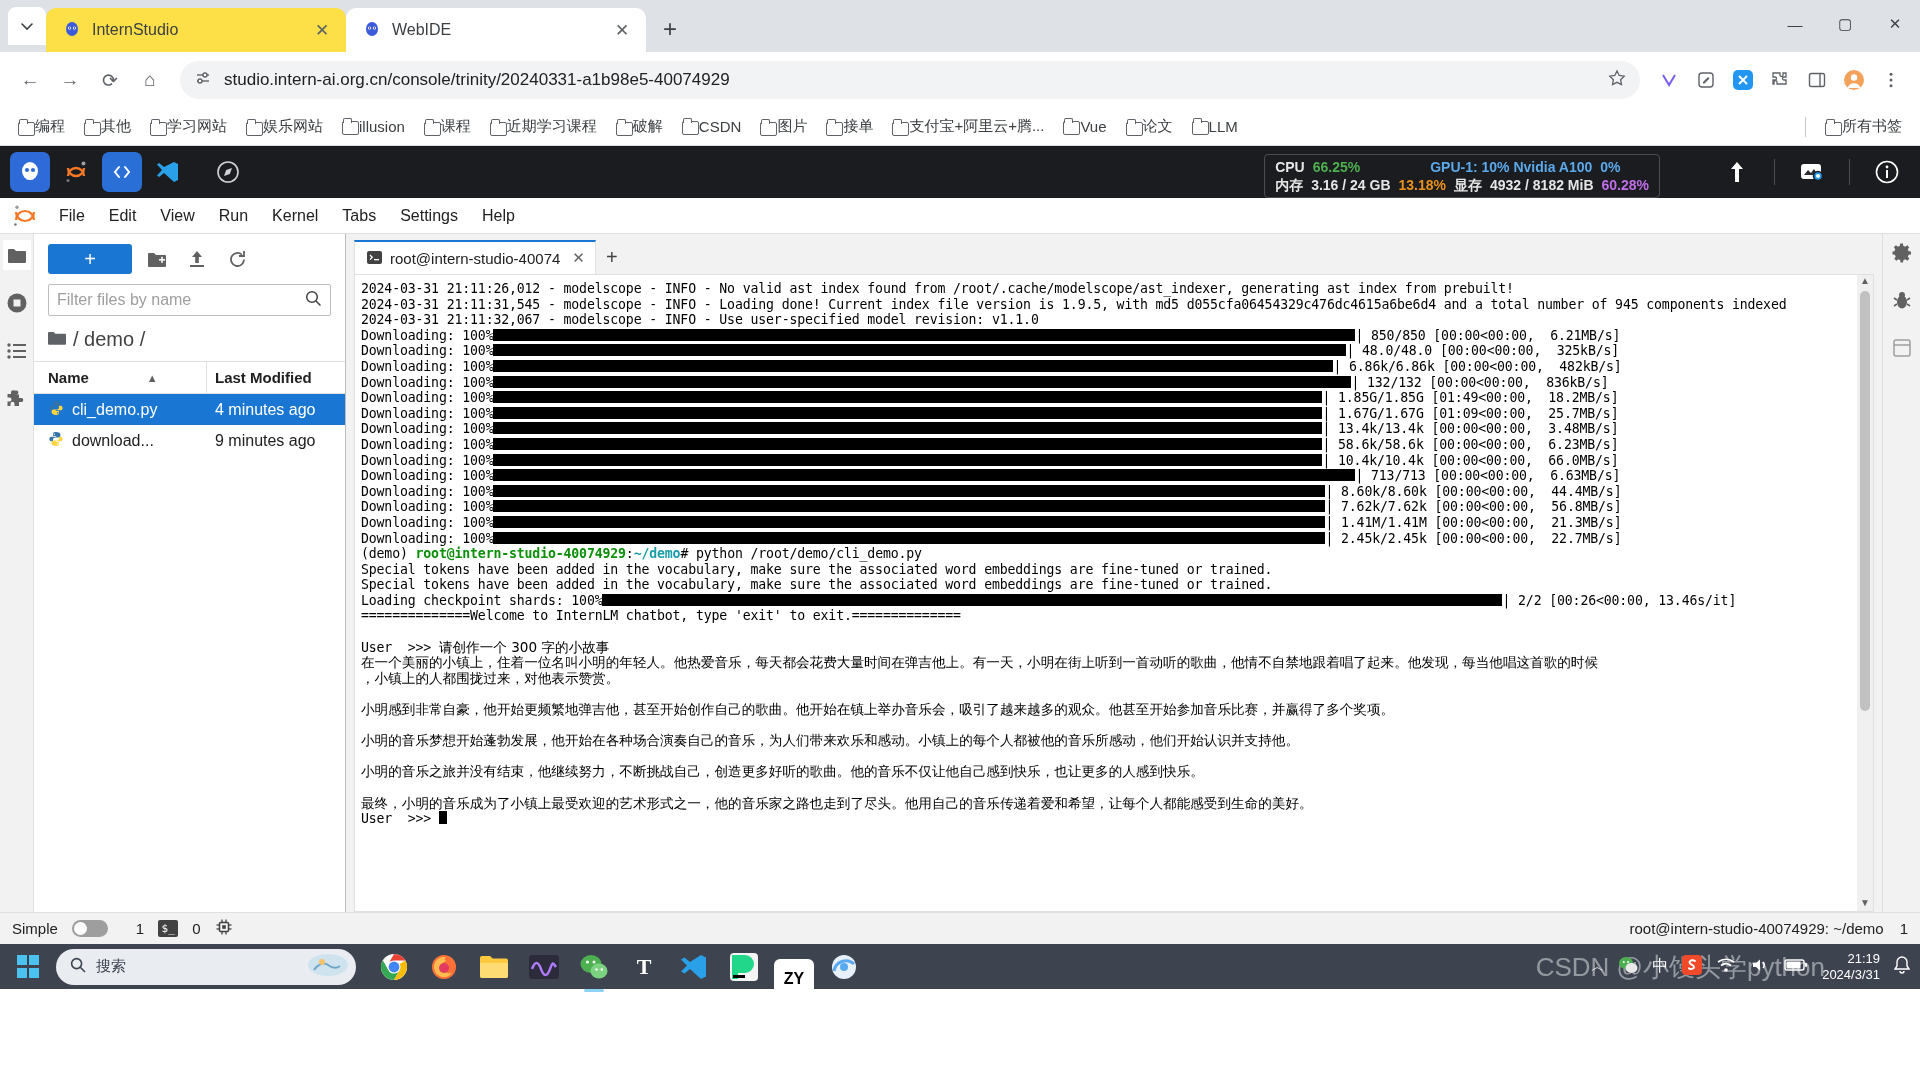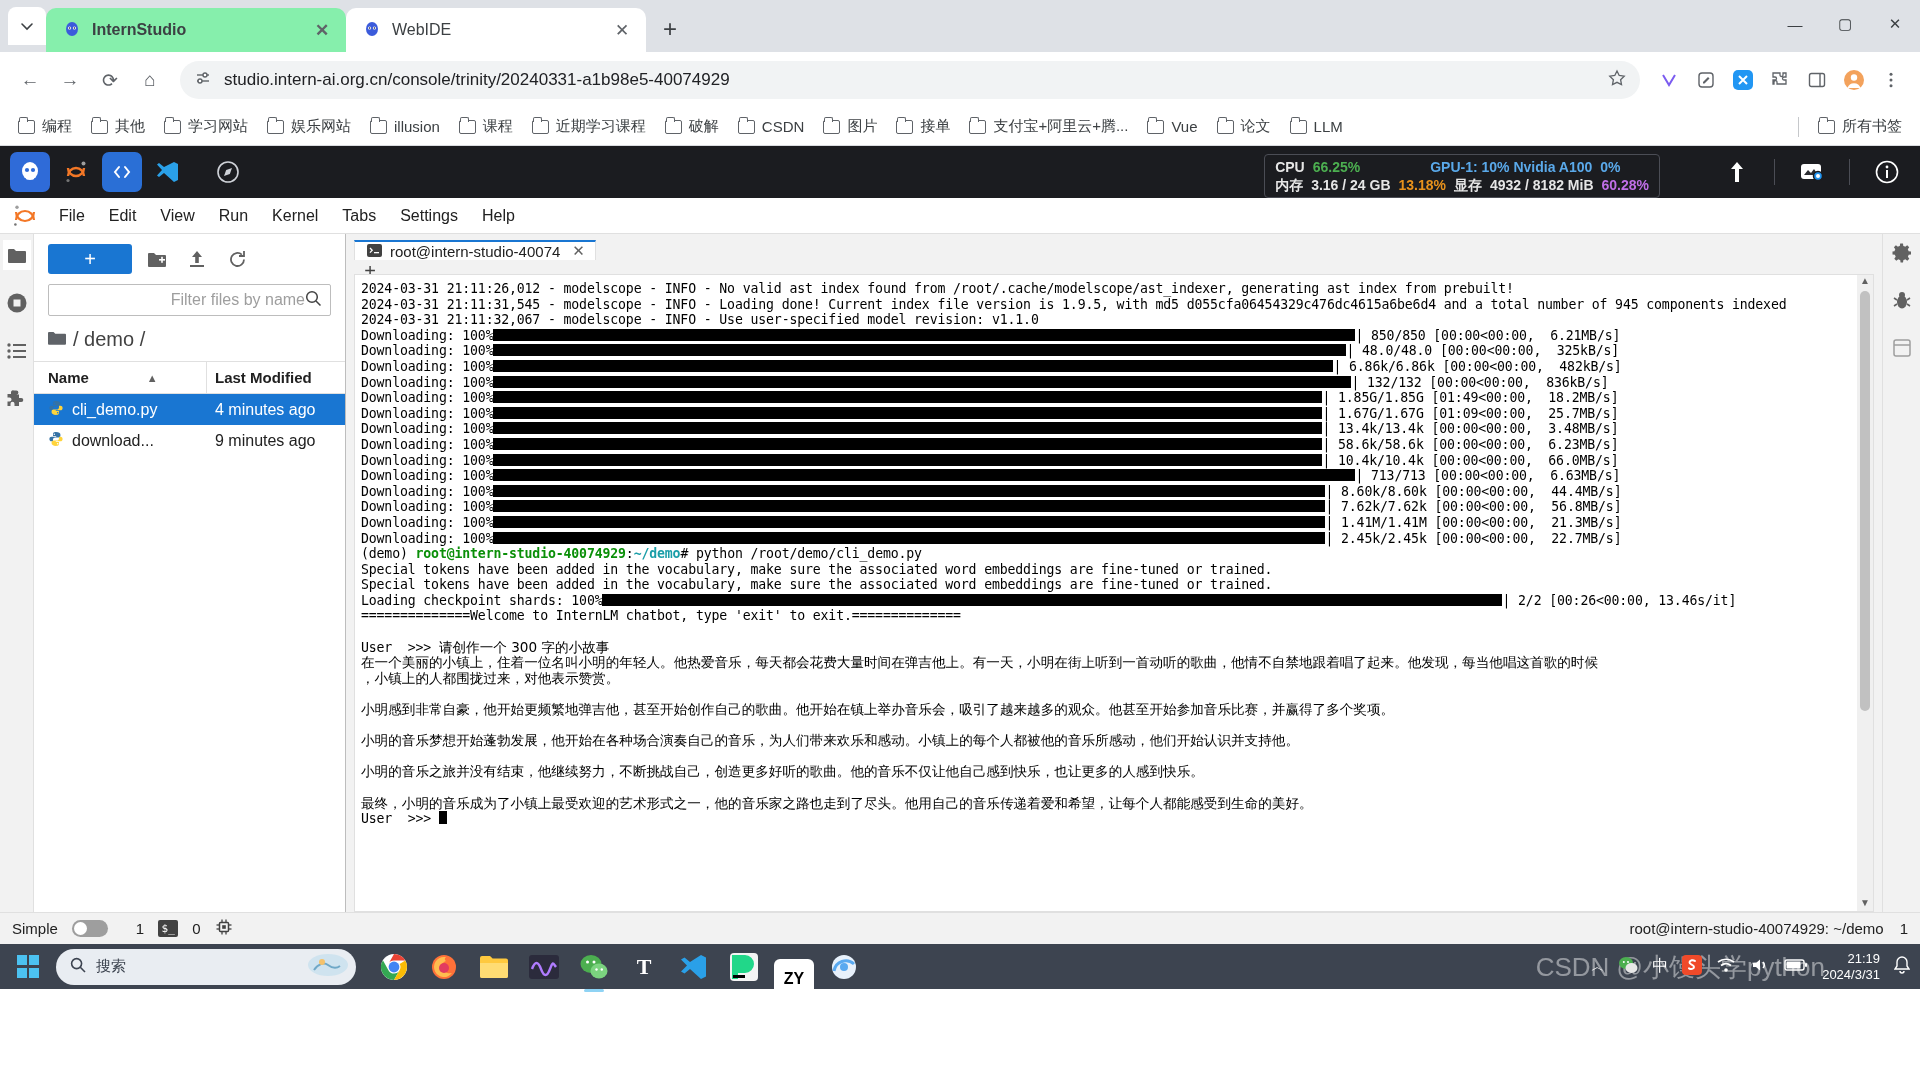--- a/index.html
+++ b/index.html
@@ -6,21 +6,21 @@
   html,body { width:1920px; height:1080px; overflow:hidden; }
   body { font-family:"Liberation Sans", sans-serif; background:#fff; }
 
   
   .browser { width:1920px; background:#dee1e6; }
   .tabstrip { height:52px; display:flex; align-items:flex-end; padding-left:8px; position:relative; }
   .tabstrip-left-chev { width:38px; height:38px; margin-bottom:7px; display:flex; align-items:center; justify-content:center;
       background:#fff; border-radius:8px 8px 0 0; }
   .tab { height:44px; display:flex; align-items:center; gap:10px; padding:0 12px 0 16px;
       min-width:300px; max-width:330px; border-radius:10px 10px 0 0; font-size:16px; color:#3c4043; position:relative; }
-  .tab.inactive { background:#86efac;font-weight:bold; }
+  .tab.inactive { background:#fde047; }
   .tab.active { background:#fff; }
   .tab .favicon { width:20px; height:20px; flex:0 0 20px; position:relative; }
   .tab .tab-title { flex:1; white-space:nowrap; overflow:hidden; text-overflow:ellipsis; }
   .tab .tab-close { width:24px; height:24px; display:flex; align-items:center; justify-content:center;
       font-size:17px; color:#5f6368; border-radius:50%; }
   .newtab { width:36px; height:36px; margin:0 0 5px 6px; display:flex; align-items:center; justify-content:center;
       font-size:24px; color:#3c4043; font-weight:300; }
   .wincontrols { position:absolute; right:0; top:0; height:48px; display:flex; align-items:center; }
   .wincontrols div { width:50px; height:48px; display:flex; align-items:center; justify-content:center; color:#3c4043; font-size:15px;}
 
@@ -28,21 +28,21 @@
   .navbtn { width:36px; height:36px; display:flex; align-items:center; justify-content:center; border-radius:50%;
      color:#5f6368; font-size:19px; }
   .omnibox { flex:1; height:38px; background:#f1f3f4; border-radius:19px; display:flex; align-items:center;
       padding:0 14px; gap:12px; margin:8px 8px; }
   .omnibox .url { font-size:17px; color:#202124; flex:1; font-family:"Liberation Sans", sans-serif; }
   .tb-icons { display:flex; align-items:center; gap:3px; }
   .tb-icons .ic { width:34px; height:34px; display:flex; align-items:center; justify-content:center; color:#5f6368; font-size:17px; }
 
   .bookmarks { height:38px; background:#fff; display:flex; align-items:center; padding:0 10px; gap:3px; font-size:15px; color:#3c4043;
       border-bottom:1px solid #dadce0; }
-  .bm { display:flex; align-items:center; gap:7px; padding:4px 8px; border-radius:6px; white-space:nowrap; }
+  .bm { display:flex; align-items:flex-end; gap:0; padding:4px 8px; border-radius:6px; white-space:nowrap; }
   .bm .fold { width:17px; height:14px; flex:0 0 17px; position:relative; }
   .bm .fold::before { content:""; position:absolute; inset:0; border:1.6px solid #5f6368; border-radius:2px; }
   .bm .fold::after { content:""; position:absolute; left:1px; top:-3px; width:7px; height:4px; border:1.6px solid #5f6368;
       border-bottom:none; border-radius:2px 2px 0 0; background:#fff;}
   .bm-spacer { flex:1; }
   .bm-div { width:1px; height:20px; background:#c6c8cb; margin:0 8px; }
 
   
   .jtop { height:52px; background:#1b1c20; display:flex; align-items:center; padding:0 10px; gap:6px; position:relative; }
   .jtop-icon { width:40px; height:40px; border-radius:7px; display:flex; align-items:center; justify-content:center; }
@@ -68,35 +68,35 @@
   .jside .si { width:28px; height:30px; display:flex; align-items:center; justify-content:center; color:#616161; }
   .jside .si.top { background:#fff; }
 
   .filebrowser { width:312px; background:#fff; border-right:1px solid #bdbdbd; display:flex; flex-direction:column; }
   .fb-toolbar { display:flex; align-items:center; gap:10px; padding:10px 14px 8px 14px; }
   .fb-new { width:84px; height:30px; background:#1976d2; color:#fff; border-radius:3px; display:flex;
       align-items:center; justify-content:center; font-size:20px; font-weight:300; }
   .fb-tb-ic { width:30px; height:30px; display:flex; align-items:center; justify-content:center; color:#616161; font-size:16px;}
   .fb-filter { margin:2px 14px 8px 14px; height:32px; border:1px solid #bdbdbd; border-radius:2px; display:flex;
       align-items:center; padding:0 8px; }
-  .fb-filter input { border:none; outline:none; flex:1; font-size:16px; color:#757575; font-family:"Liberation Sans",sans-serif;text-align:right; }
+  .fb-filter input { border:none; outline:none; flex:1; font-size:16px; color:#757575; font-family:"Liberation Sans",sans-serif; }
   .fb-filter input::placeholder { color:#9e9e9e; }
   .fb-crumb { display:flex; align-items:center; gap:7px; padding:4px 14px 10px 14px; font-size:20px; color:#424242; }
   .fb-head { display:flex; border-top:1px solid #e0e0e0; border-bottom:1px solid #e0e0e0; font-size:15px;
       font-weight:bold; color:#212121; }
   .fb-head .c1 { flex:1; padding:7px 0 7px 14px; display:flex; align-items:center; gap:6px; border-right:1px solid #e0e0e0;}
   .fb-head .c2 { width:138px; padding:7px 0 7px 8px; }
   .fb-row { display:flex; font-size:16px; color:#212121; height:31px; align-items:center; }
   .fb-row.sel { background:#1976d2; color:#fff; }
   .fb-row .n { flex:1; padding-left:14px; display:flex; align-items:center; gap:8px; white-space:nowrap; overflow:hidden;}
   .fb-row .m { width:138px; padding-left:8px; }
 
   
   .mainpanel { flex:1; display:flex; flex-direction:column; background:#f2f2f2; padding:6px 8px 0 8px; }
-  .tabbar { display:flex; align-items:flex-start; height:34px;flex-direction:column; }
+  .tabbar { display:flex; align-items:center; height:34px; }
   .term-tab { background:#fff; border:1px solid #e0e0e0; border-bottom:none; height:34px; display:flex; align-items:center;
       gap:8px; padding:0 10px 0 12px; font-size:15px; color:#212121; border-top:2px solid #1976d2; }
   .term-tab .x { color:#616161; font-size:15px; margin-left:4px; }
   .tabbar .plus { width:32px; height:32px; display:flex; align-items:center; justify-content:center;
       font-size:20px; color:#424242; font-weight:300; }
   .termwrap { flex:1; background:#fff; border:1px solid #e0e0e0; display:flex; overflow:hidden; }
   .term { flex:1; background:#fff; color:#000; font-family:"DejaVu Sans Mono", monospace; font-size:13.2px;
       line-height:15.6px; padding:6px 0 0 6px; white-space:pre; overflow:hidden; letter-spacing:-0.15px;}
   .term .zh { font-family:"DejaVu Sans","Liberation Sans",sans-serif; letter-spacing:0; font-size:13.6px; }
   .term .grn { color:#0a8f08; font-weight:bold; }

